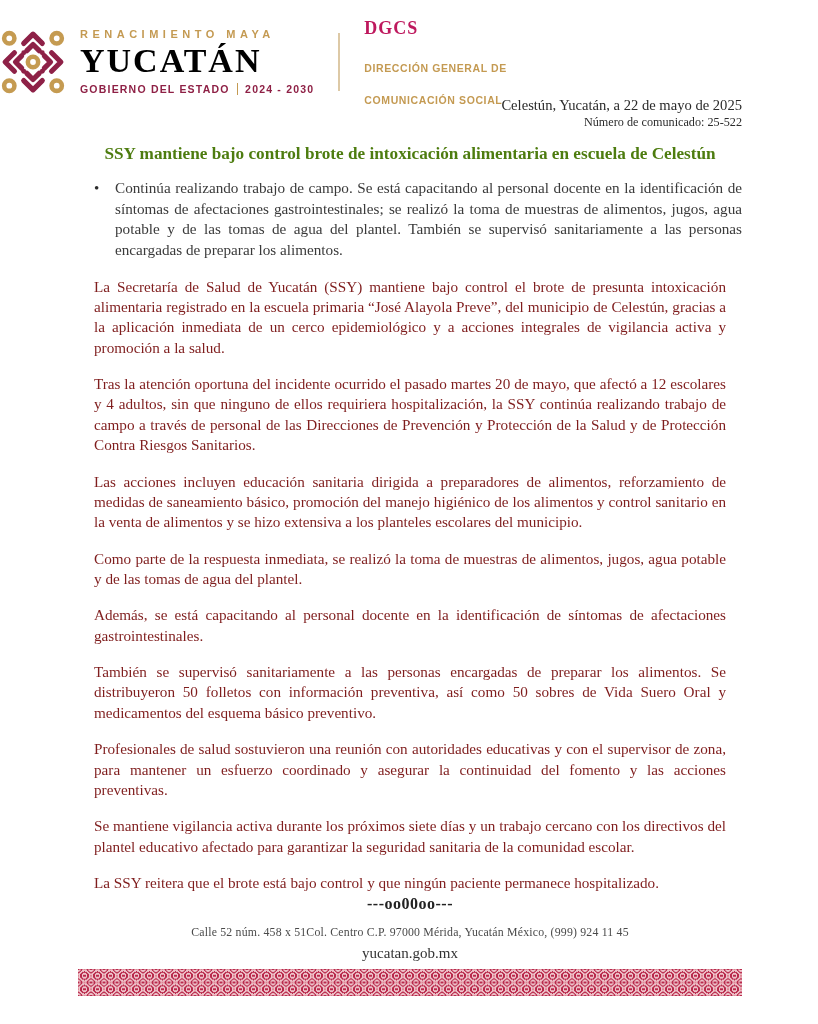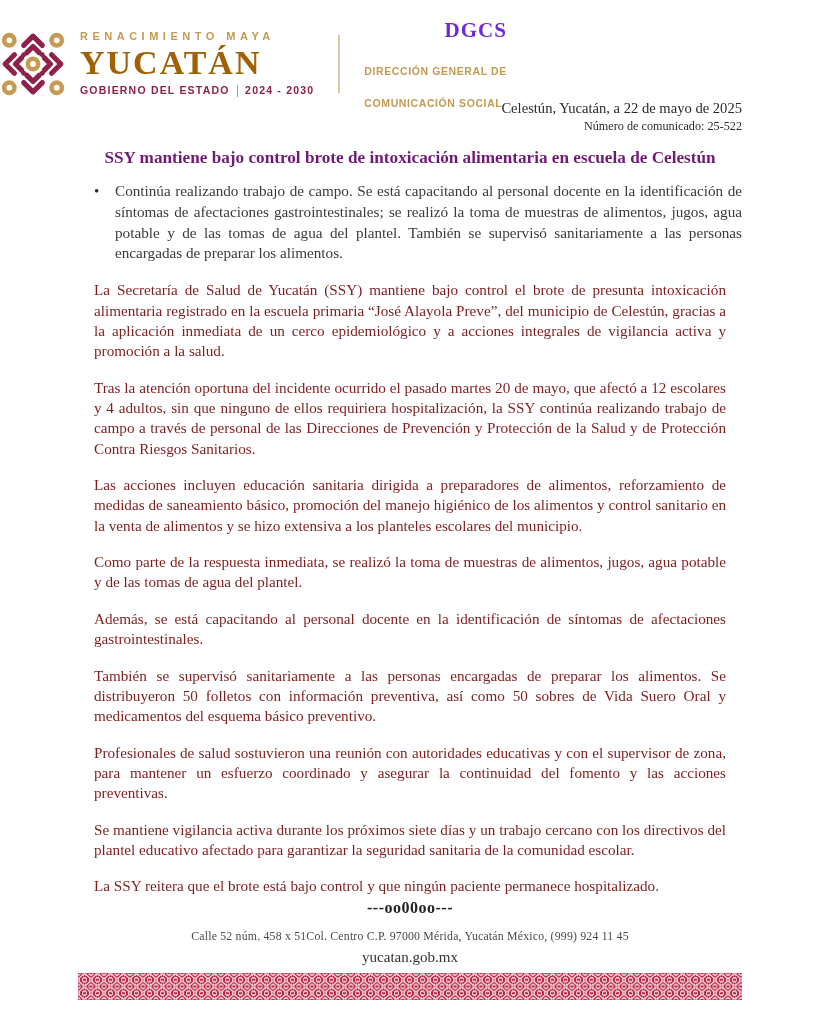--- a/index.html
+++ b/index.html
@@ -22,44 +22,44 @@
     gap:14px;
   }
   .emblem{width:66px;height:66px;flex:0 0 auto;}
   .brand-text{display:flex;flex-direction:column;line-height:1;}
   .brand-renacimiento{
     color:#c49a52;font-size:11px;font-weight:bold;
     letter-spacing:4.5px;margin-bottom:4px;
   }
   .brand-name{
     font-family:"Liberation Serif", serif;
-    color:#a16207;font-size:34px;font-weight:bold;
+    color:#000000;font-size:34px;font-weight:bold;
     letter-spacing:2px;margin-bottom:5px;
   }
   .brand-sub{display:flex;align-items:center;gap:7px;
     color:#8e2045;font-size:10.5px;font-weight:bold;letter-spacing:1.2px;}
   .brand-sub .sep{width:1.5px;height:12px;background:#c49a52;display:inline-block;}
   .v-divider{width:2px;height:58px;background:#ddc9a6;margin:0 10px;}
   .dgcs{display:flex;flex-direction:column;line-height:1.15;}
   .dgcs-acronym{
     font-family:"Liberation Serif", serif;
-    color:#6d28d9;font-size:21px;font-weight:bold;letter-spacing:1px;margin-bottom:3px;text-align:right;
+    color:#be185d;font-size:18px;font-weight:bold;letter-spacing:1px;margin-bottom:3px;
   }
   .dgcs-line{color:#c49a52;font-size:10.5px;font-weight:bold;letter-spacing:.6px;margin-top:20px;}
 
   .date-block{text-align:right;margin-top:-10px;line-height:1.25;}
   .dateline{font-size:14.6px;color:#2b2b2b;}
   .comm-number{font-size:12.2px;color:#2b2b2b;margin-top:1px;}
 
   
   .doc-title{
     margin:13px auto 0;
     max-width:640px;
     text-align:center;
-    font-size:17.2px;font-weight:bold;color:#701a75;
+    font-size:17.2px;font-weight:bold;color:#4d7c0f;
     line-height:1.32;
   }
   .bullet-list{margin:12px 0 0;padding:0;list-style:none;}
   .bullet-item{
     position:relative;
     padding-left:37px;
     font-size:15.2px;line-height:1.36;text-align:justify;color:#3a3a3a;
   }
   .bullet-item .dot{
     position:absolute;left:16px;top:0;

